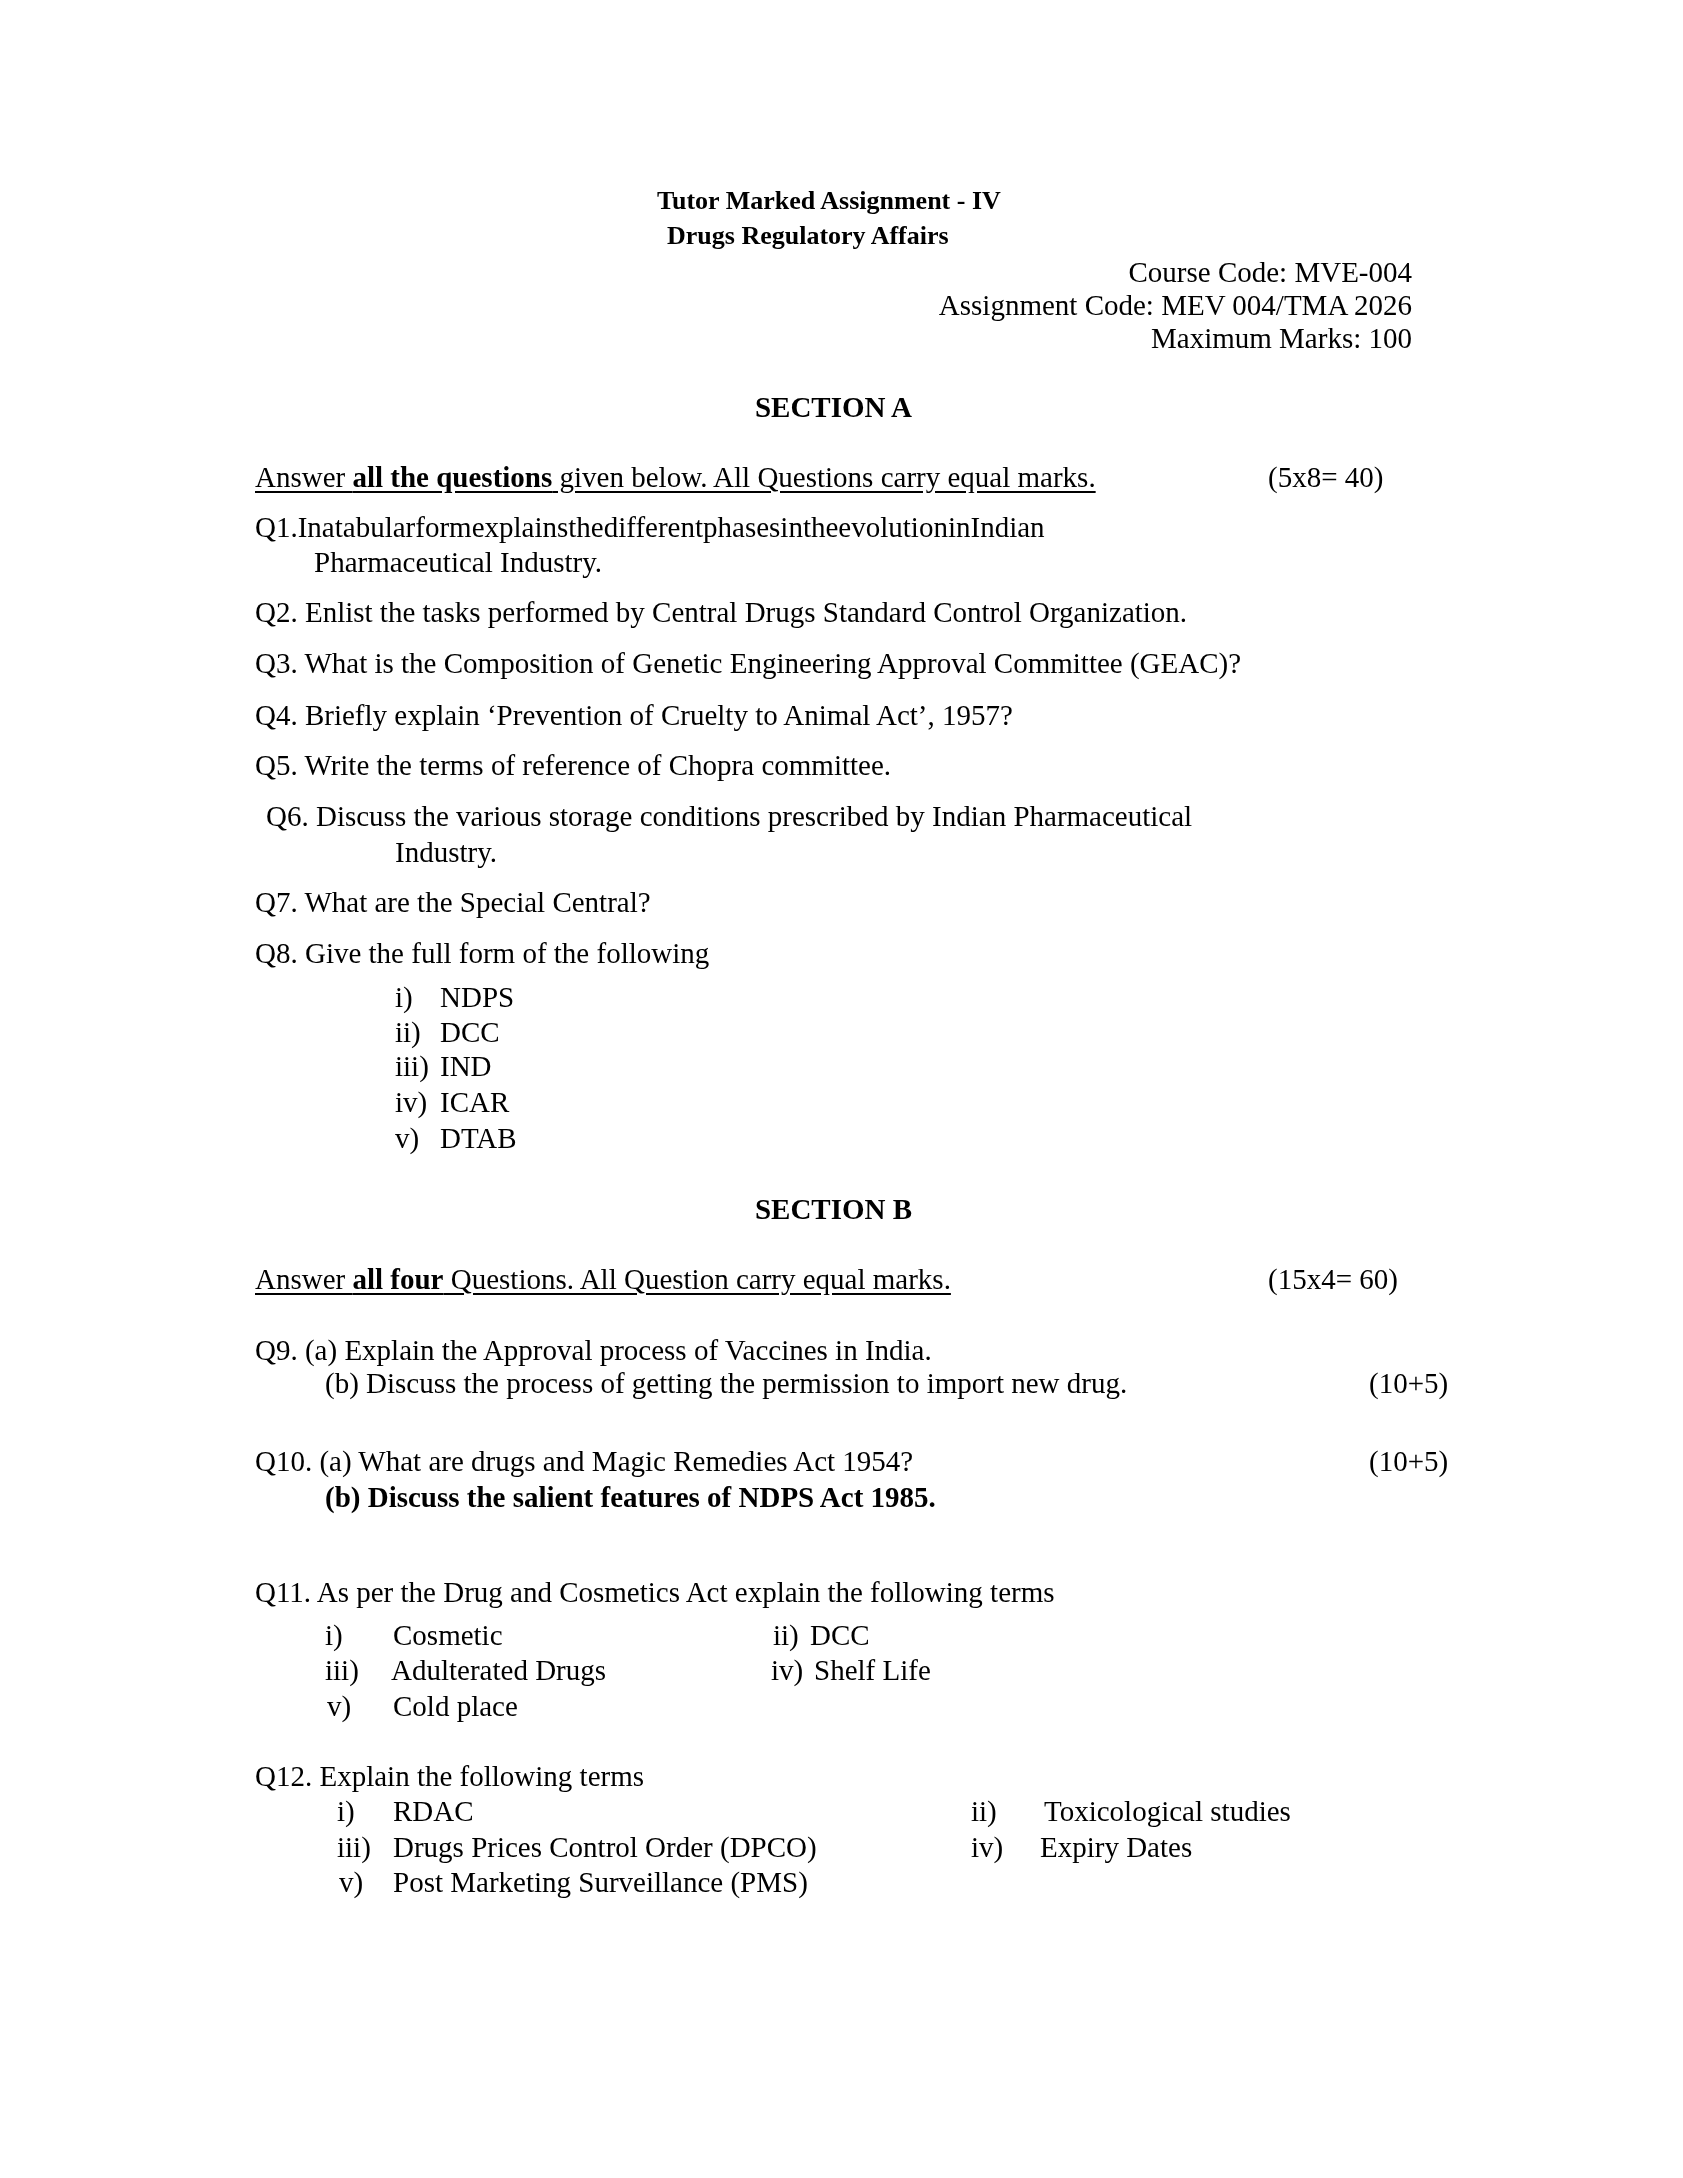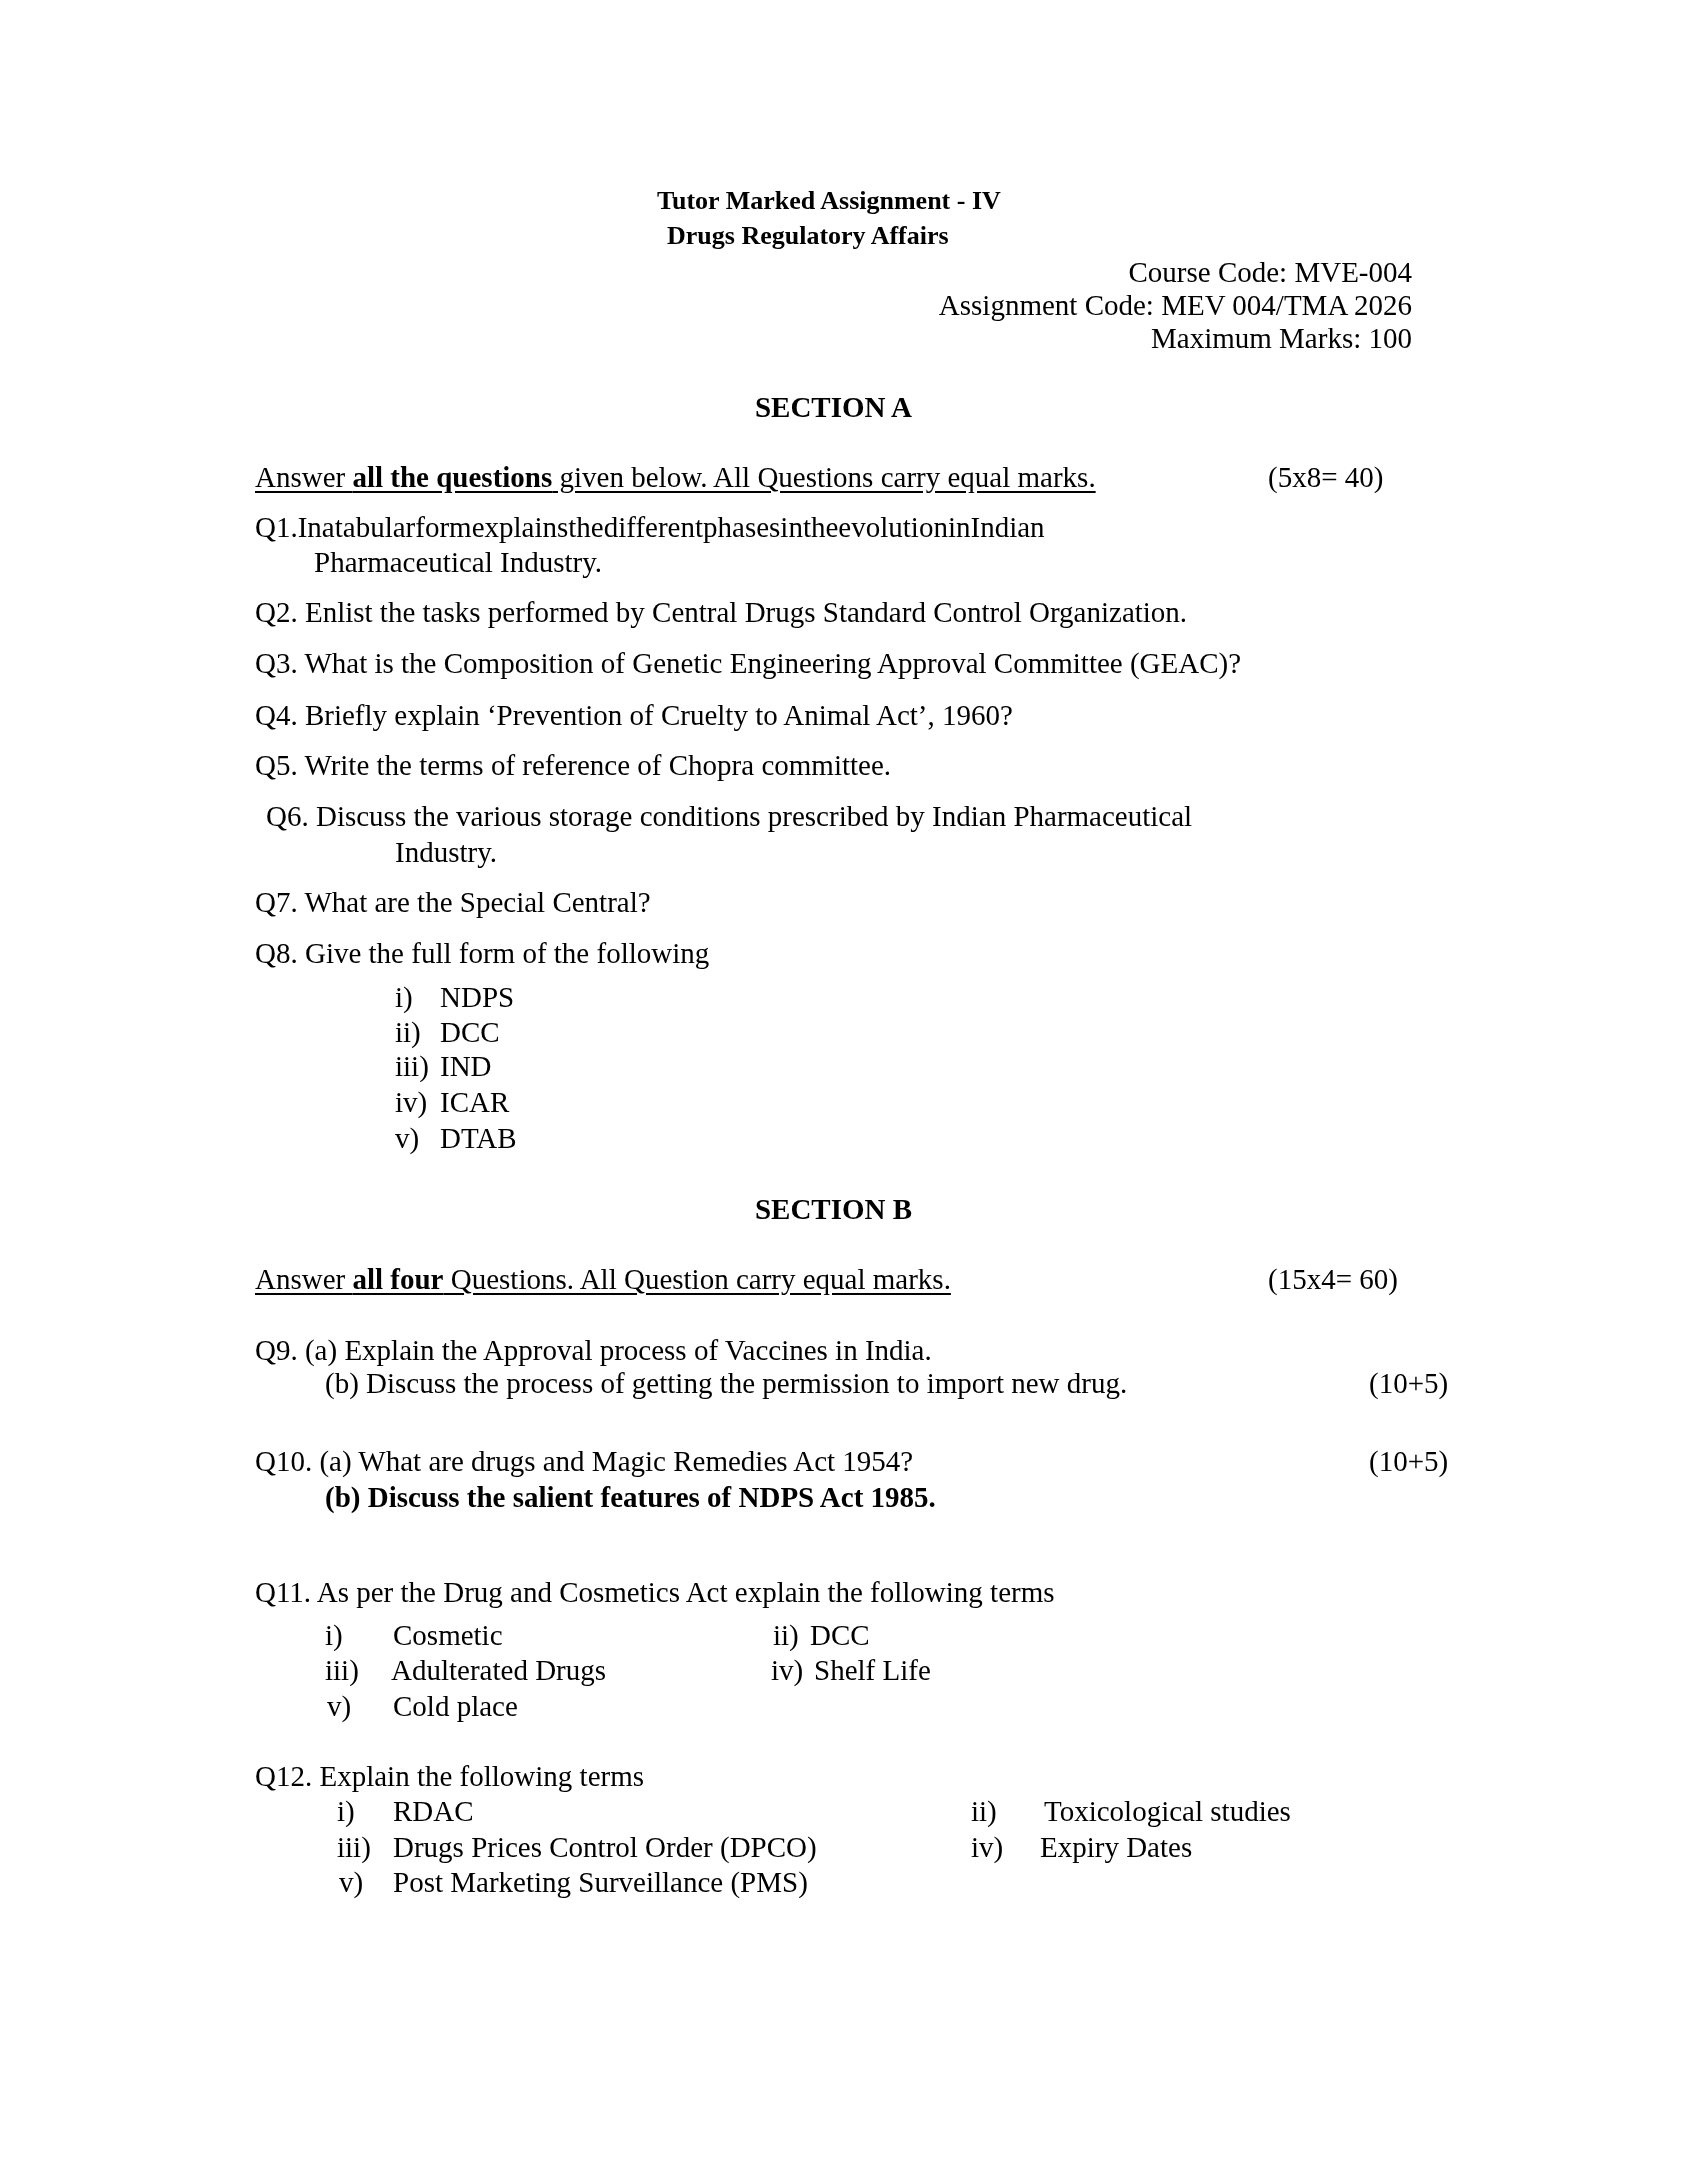--- a/index.html
+++ b/index.html
@@ -39,21 +39,21 @@
   <span>in</span>
   <span>the</span>
   <span>evolution</span>
   <span>in</span>
   <span>Indian</span>
 </div>
 <div class="abs" style="left:314px; top:548px;">Pharmaceutical Industry.</div>
 
 <div class="abs" style="left:255px; top:598px;">Q2. Enlist the tasks performed by Central Drugs Standard Control Organization.</div>
 <div class="abs" style="left:255px; top:649px;">Q3. What is the Composition of Genetic Engineering Approval Committee (GEAC)?</div>
-<div class="abs" style="left:255px; top:701px;">Q4. Briefly explain ‘Prevention of Cruelty to Animal Act’, 1960?</div>
+<div class="abs" style="left:255px; top:701px;">Q4. Briefly explain ‘Prevention of Cruelty to Animal Act’, 1957?</div>
 <div class="abs" style="left:255px; top:751px;">Q5. Write the terms of reference of Chopra committee.</div>
 <div class="abs" style="left:266px; top:802px;">Q6. Discuss the various storage conditions prescribed by Indian Pharmaceutical</div>
 <div class="abs" style="left:395px; top:838px;">Industry.</div>
 <div class="abs" style="left:255px; top:888px;">Q7. What are the Special Central?</div>
 <div class="abs" style="left:255px; top:939px;">Q8. Give the full form of the following</div>
 
 <div>
   <div class="abs" style="left:395px; top:983px;">i)</div>
   <div class="abs" style="left:440px; top:983px;">NDPS</div>
   <div class="abs" style="left:395px; top:1018px;">ii)</div>

